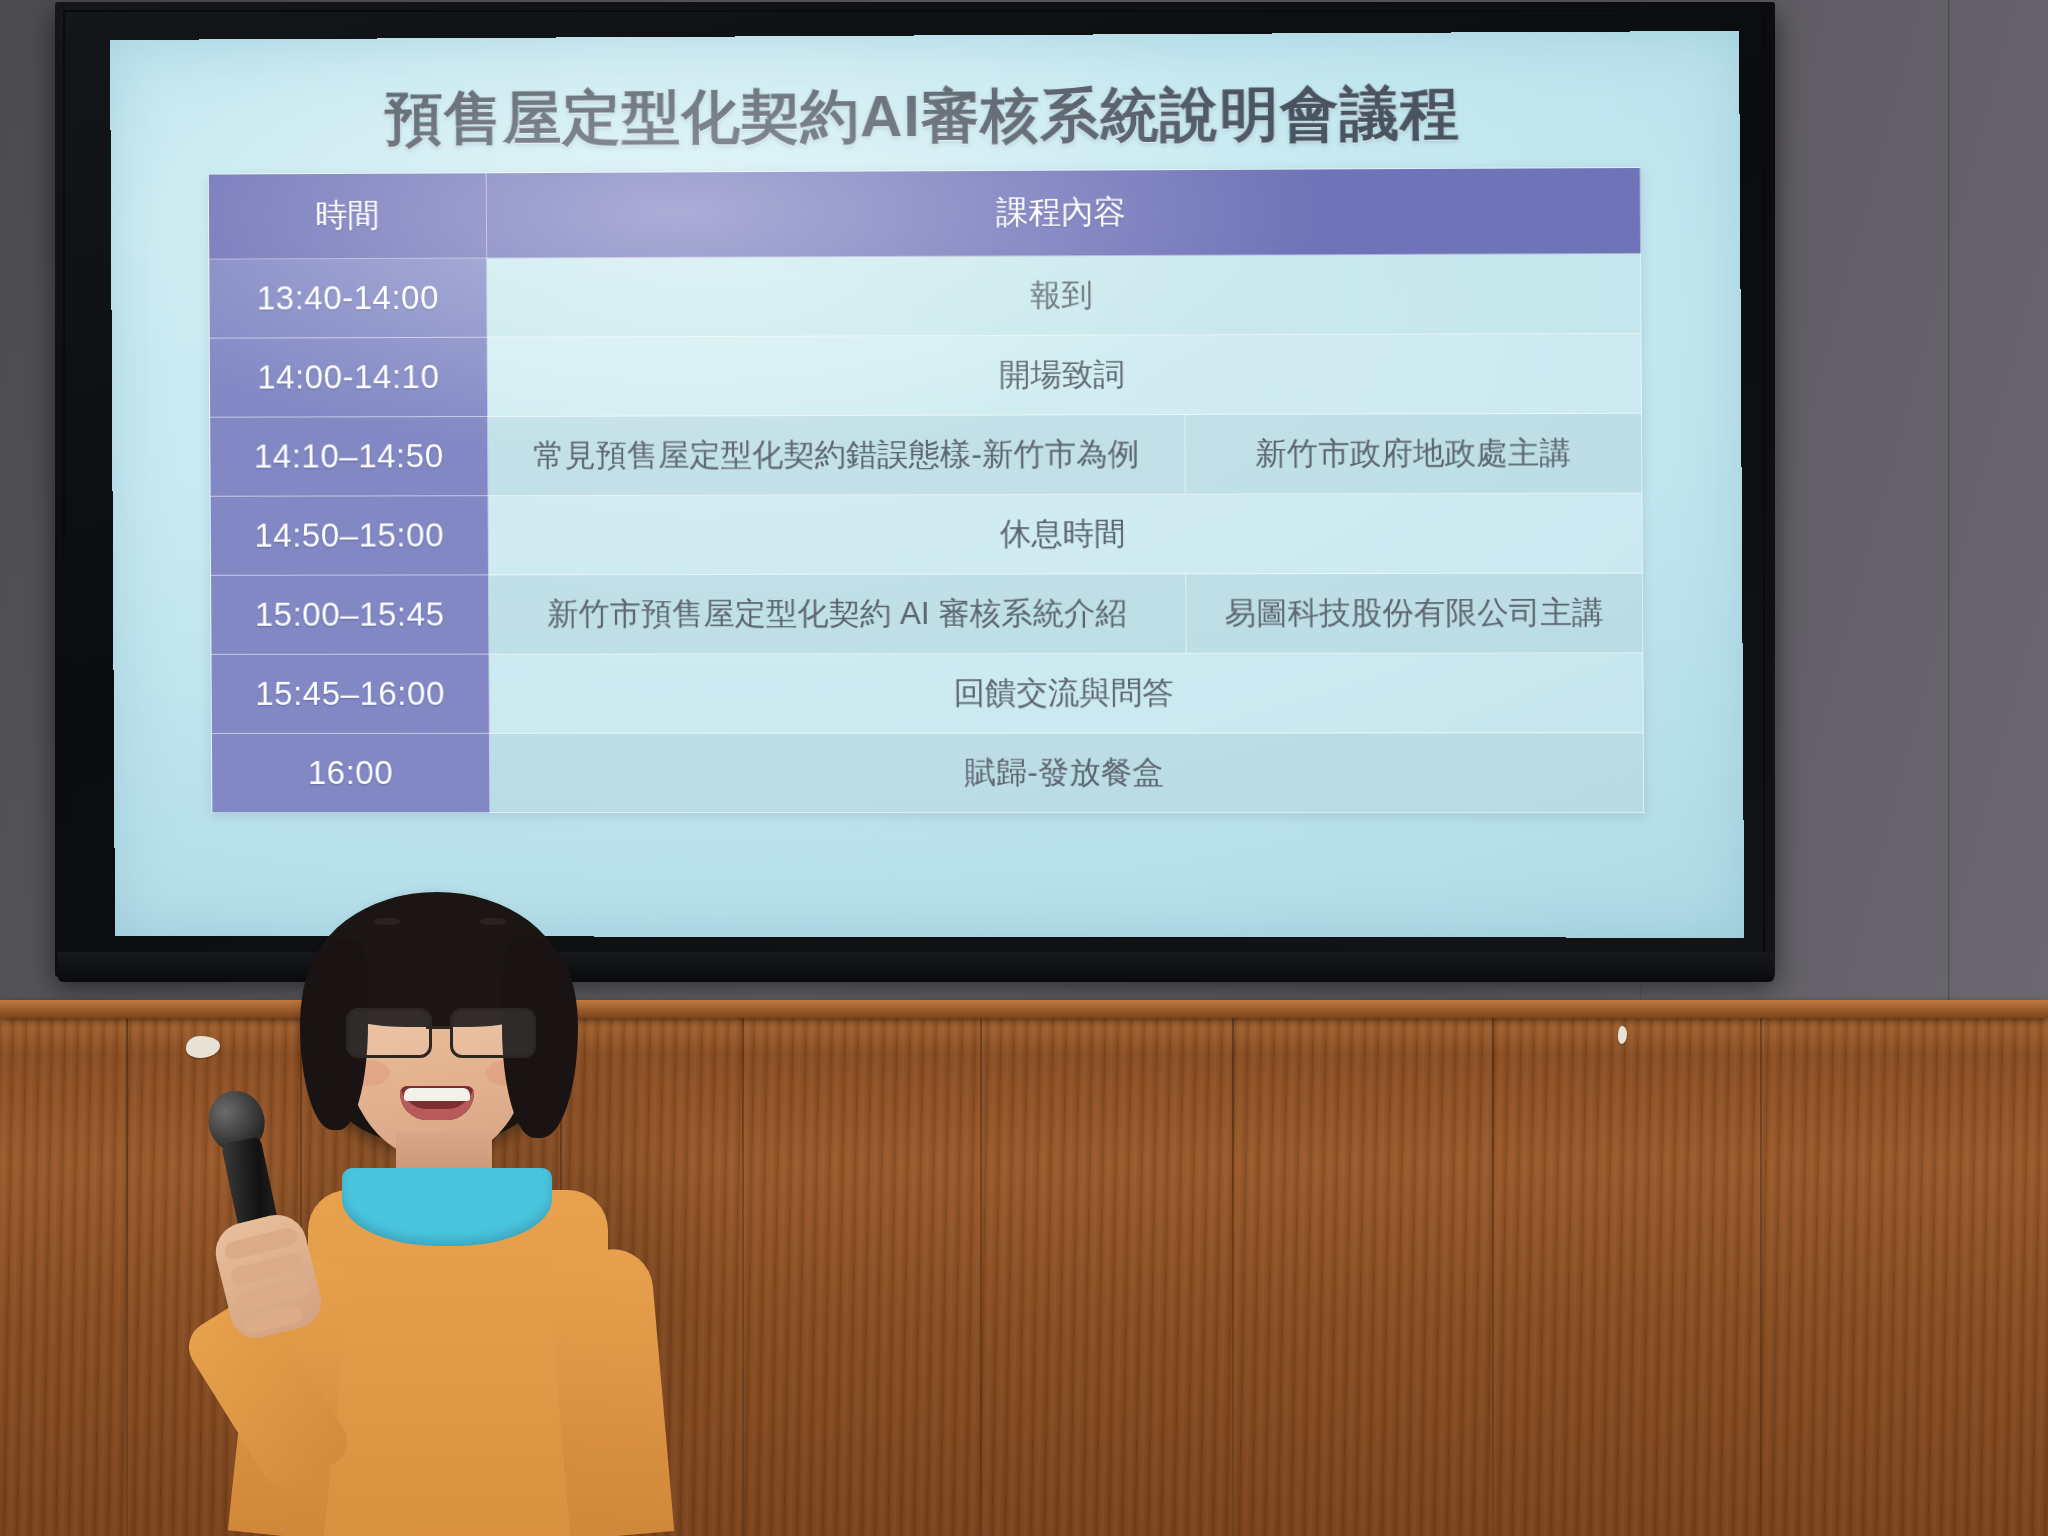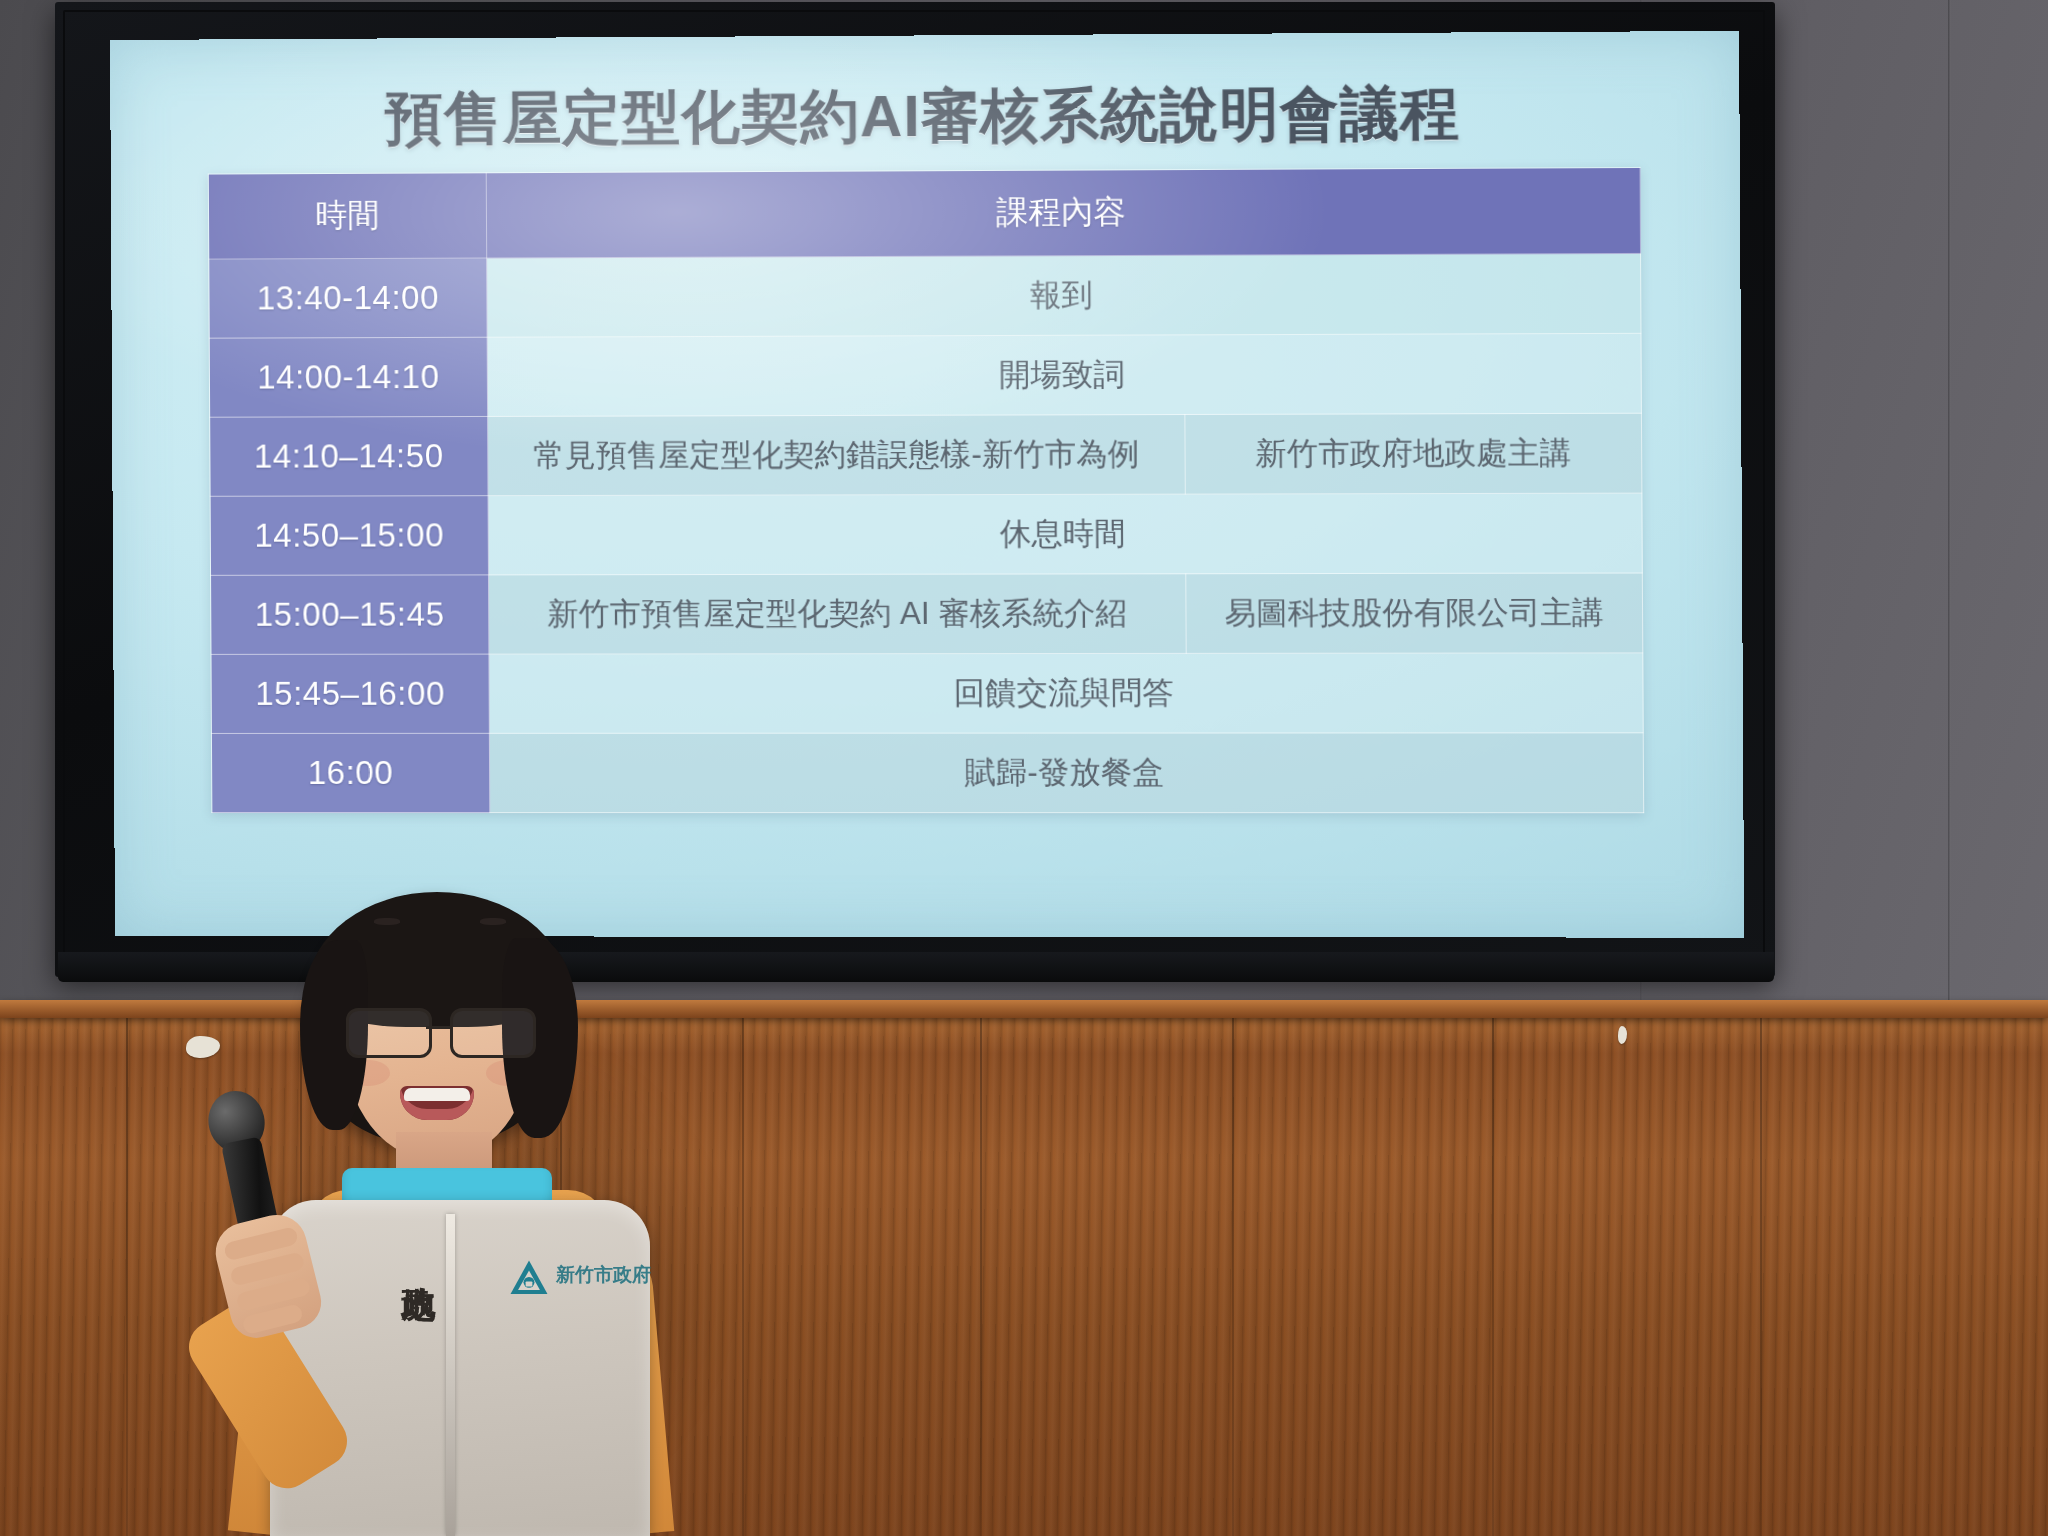--- a/index.html
+++ b/index.html
@@ -361,30 +361,20 @@
     <div class="eye r"></div>
     <div class="mouth"></div>
     <div class="teeth"></div>
 
     <div class="neck"></div>
     <div class="shirt"></div>
     <div class="arm-l"></div>
     <div class="arm-r"></div>
     <div class="collar"></div>
 
-    <div class="vest">
-      <div class="vest-text">地政處</div>
-      <svg class="vest-logo" viewBox="0 0 100 100">
-        <polygon points="50,6 94,86 6,86" fill="#1f7e90"></polygon>
-        <polygon points="50,30 76,76 24,76" fill="#d9d3cb"></polygon>
-        <circle cx="50" cy="58" r="13" fill="#1f7e90"></circle>
-        <rect x="42" y="56" width="16" height="12" rx="2" fill="#d9d3cb"></rect>
-      </svg>
-      <div class="vest-logo-text">新竹市政府</div>
-    </div>
 
     <div class="forearm"></div>
     <div class="mic">
       <div class="mic-head"></div>
       <div class="mic-body"></div>
       <div class="mic-ring"></div>
     </div>
     <div class="hand">
       <div class="finger" style="top:16px;"></div>
       <div class="finger" style="top:42px;"></div>

